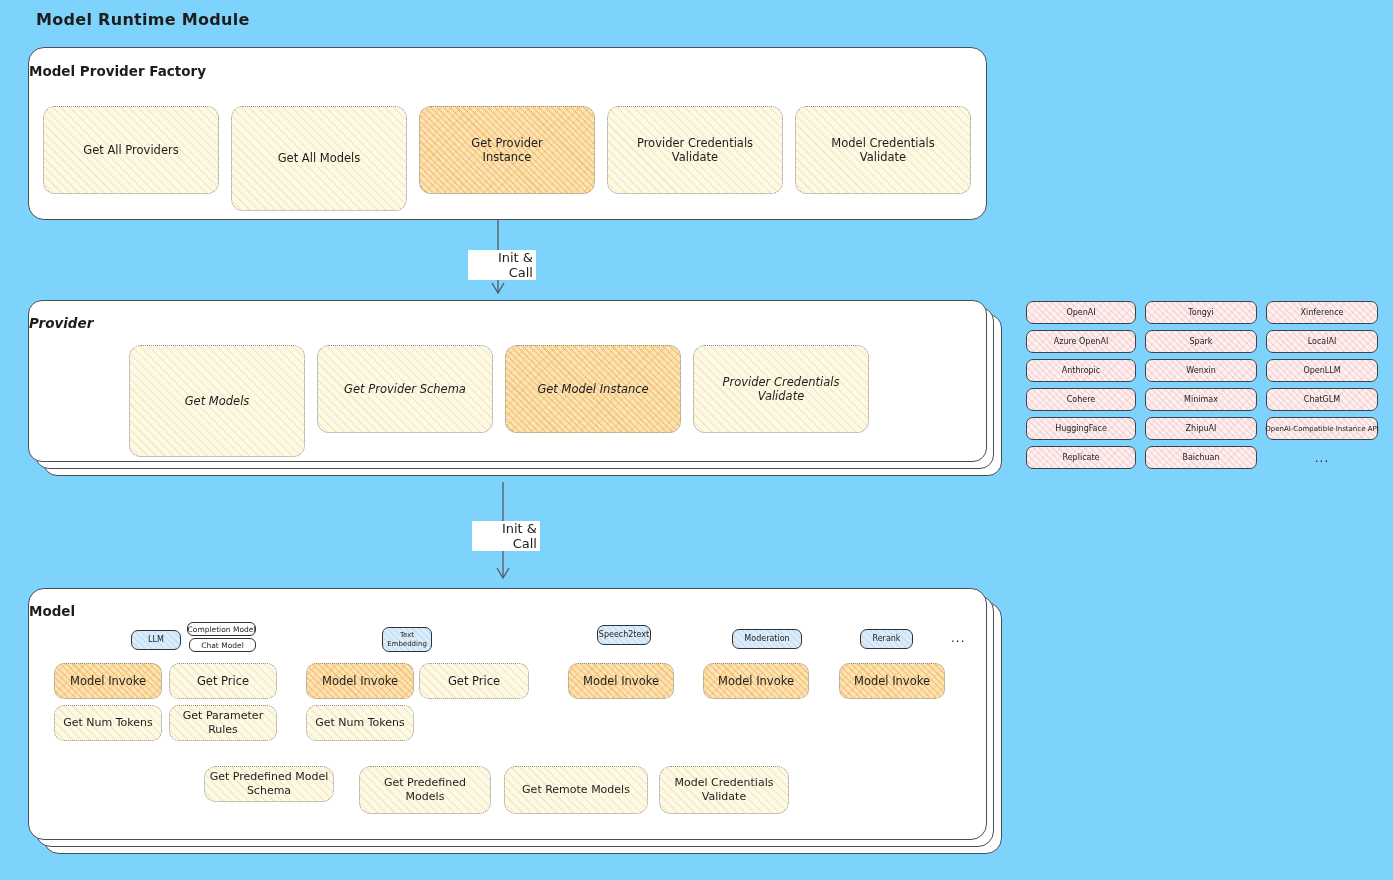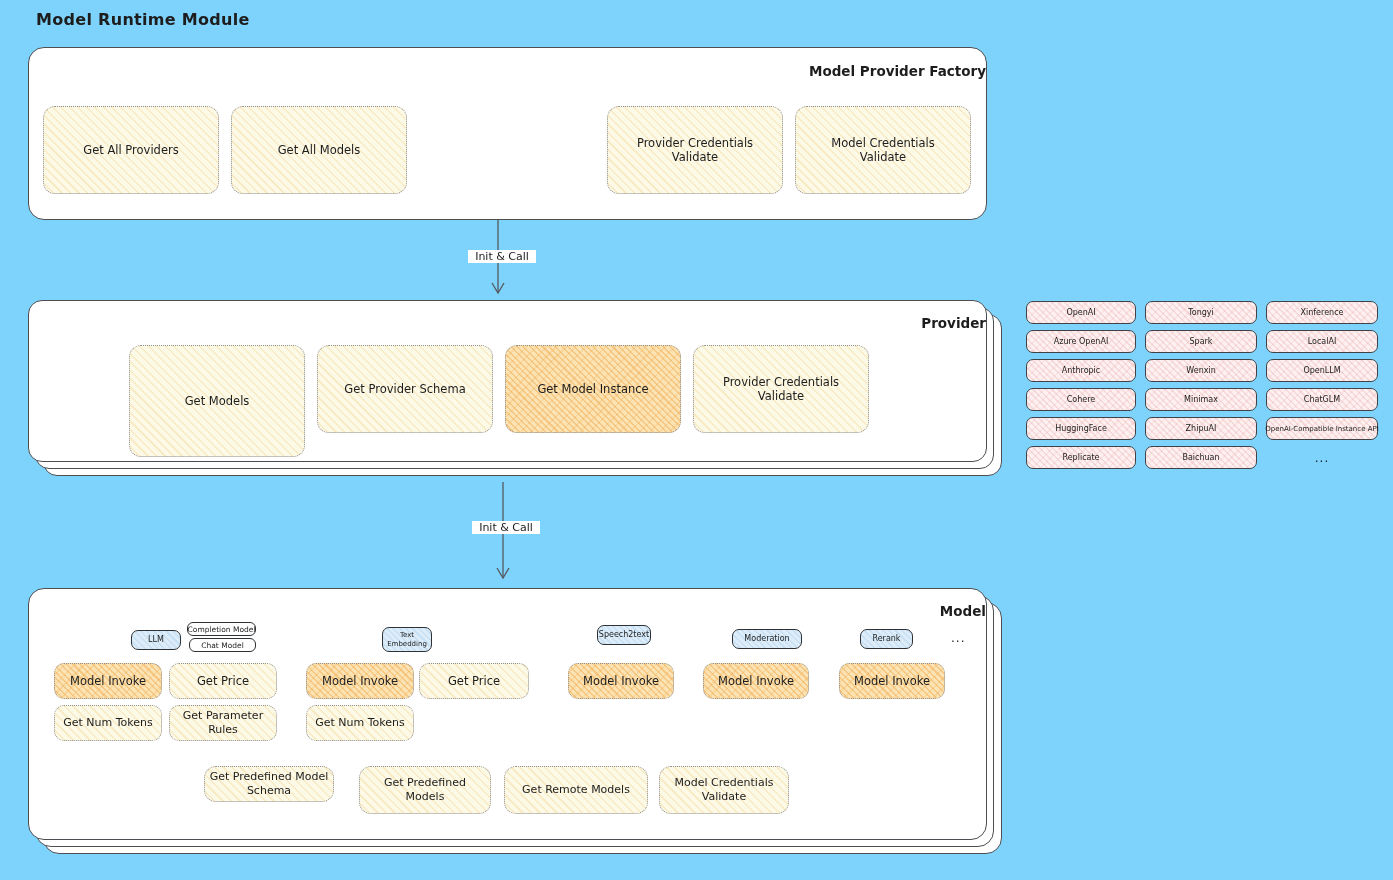--- a/index.html
+++ b/index.html
@@ -6,21 +6,21 @@
   #canvas{position:relative;width:1393px;height:880px;background:#7dd3fc;overflow:hidden;
           font-family:"DejaVu Sans",sans-serif;color:var(--ink,#1d1d1d);}
   .abs{position:absolute;}
 
   
   .page-title{font-size:16px;font-weight:bold;letter-spacing:.3px;}
 
   
   .container{position:absolute;background:#fff;border:1.4px solid var(--line,#4b4e52);border-radius:16px;}
   .ghost{position:absolute;background:#fff;border:1.2px solid var(--line,#4b4e52);border-radius:16px;}
-  .container-title{position:absolute;left:0;right:0;text-align:right;font-size:13.5px;font-weight:600;}
+  .container-title{position:absolute;left:0;right:0;text-align:left;font-size:13.5px;font-weight:600;}
 
   
   .op{position:absolute;display:flex;align-items:center;justify-content:center;text-align:center;
       border:1.4px dotted #8f8f8f;border-radius:12px;font-size:11.5px;line-height:1.25;padding:2px;box-sizing:border-box;}
   .cream{background-color:var(--cream,#fdf9e7);
       background-image:repeating-linear-gradient(45deg,rgba(233,196,109,.28) 0 1.5px,transparent 1.5px 6px);}
   .orange{background-color:var(--orange,#fbe3b4);
       background-image:repeating-linear-gradient(45deg,rgba(238,160,60,.40) 0 1.5px,transparent 1.5px 4.5px),
                        repeating-linear-gradient(-45deg,rgba(238,160,60,.20) 0 1.5px,transparent 1.5px 7px);}
 
@@ -38,46 +38,47 @@
   .tag-blue{position:absolute;display:flex;align-items:center;justify-content:center;text-align:center;
             border:1.2px solid #2e3236;border-radius:7px;font-size:8px;line-height:1.15;box-sizing:border-box;
             background-color:var(--blue,#dcedf9);
             background-image:repeating-linear-gradient(45deg,rgba(130,180,225,.22) 0 1.5px,transparent 1.5px 4.5px);}
   .tag-white{position:absolute;display:flex;align-items:center;justify-content:center;
              border:1.1px solid #2e3236;border-radius:6px;font-size:7.5px;background:#fff;box-sizing:border-box;white-space:nowrap;}
   .dots{position:absolute;font-size:12px;letter-spacing:1px;}
 
   
   svg.arrow{position:absolute;overflow:visible;}
-  .arrow-label{position:absolute;background:#fff;font-size:11px;padding:0 3px;text-align:center;}
+  .arrow-label{position:absolute;background:#fff;font-size:13px;padding:0 3px;text-align:right;}
 </style>
 </head>
 <body>
 
 <div id="canvas">
 
   <div class="abs page-title" style="left:36px;top:10px;">Model Runtime Module</div>
 
   <div class="container" style="left:28px;top:47px;width:957px;height:171px;">
     <div class="container-title" style="top:15px;">Model Provider Factory</div>
     <div class="op cream" style="left:14px;top:58px;width:176px;height:88px;">Get All Providers</div>
-    <div class="op cream" style="left:202px;top:58px;width:176px;height:88px;">Get All Models</div>
+    <div class="op cream" style="left:202px;top:58px;width:176px;height:105px;">Get All Models</div>
+    <div class="op orange" style="left:390px;top:58px;width:176px;height:88px;padding:2px 30px;">Get Provider Instance</div>
     <div class="op cream" style="left:578px;top:58px;width:176px;height:88px;padding:2px 20px;">Provider Credentials Validate</div>
     <div class="op cream" style="left:766px;top:58px;width:176px;height:88px;padding:2px 24px;">Model Credentials Validate</div>
   </div>
 
   <svg class="arrow" style="left:486px;top:219px;" width="24" height="76" viewBox="0 0 24 76">
     <line x1="12" y1="0" x2="12" y2="73" stroke="#55585c" stroke-width="1.3"></line>
     <polyline points="6,64 12,74 18,64" fill="none" stroke="#55585c" stroke-width="1.3"></polyline>
   </svg>
   <div class="arrow-label" style="left:468px;top:250px;width:62px;">Init &amp; Call</div>
 
   <div class="ghost" style="left:43px;top:314px;width:957px;height:160px;border-radius:14px;"></div>
   <div class="ghost" style="left:35px;top:307px;width:957px;height:160px;border-radius:14px;"></div>
-  <div class="container" style="left:28px;top:300px;width:957px;height:160px;border-radius:14px;">
+  <div class="container" style="left:28px;top:300px;width:957px;height:160px;border-radius:14px;font-style:italic;">
     <div class="container-title" style="top:14px;">Provider</div>
     <div class="op cream" style="left:100px;top:44px;width:176px;height:112px;">Get Models</div>
     <div class="op cream" style="left:288px;top:44px;width:176px;height:88px;">Get Provider Schema</div>
     <div class="op orange" style="left:476px;top:44px;width:176px;height:88px;">Get Model Instance</div>
     <div class="op cream" style="left:664px;top:44px;width:176px;height:88px;padding:2px 20px;">Provider Credentials Validate</div>
   </div>
 
   <div class="vendors">
     <div class="vendor">OpenAI</div>
     <div class="vendor">Tongyi</div>

